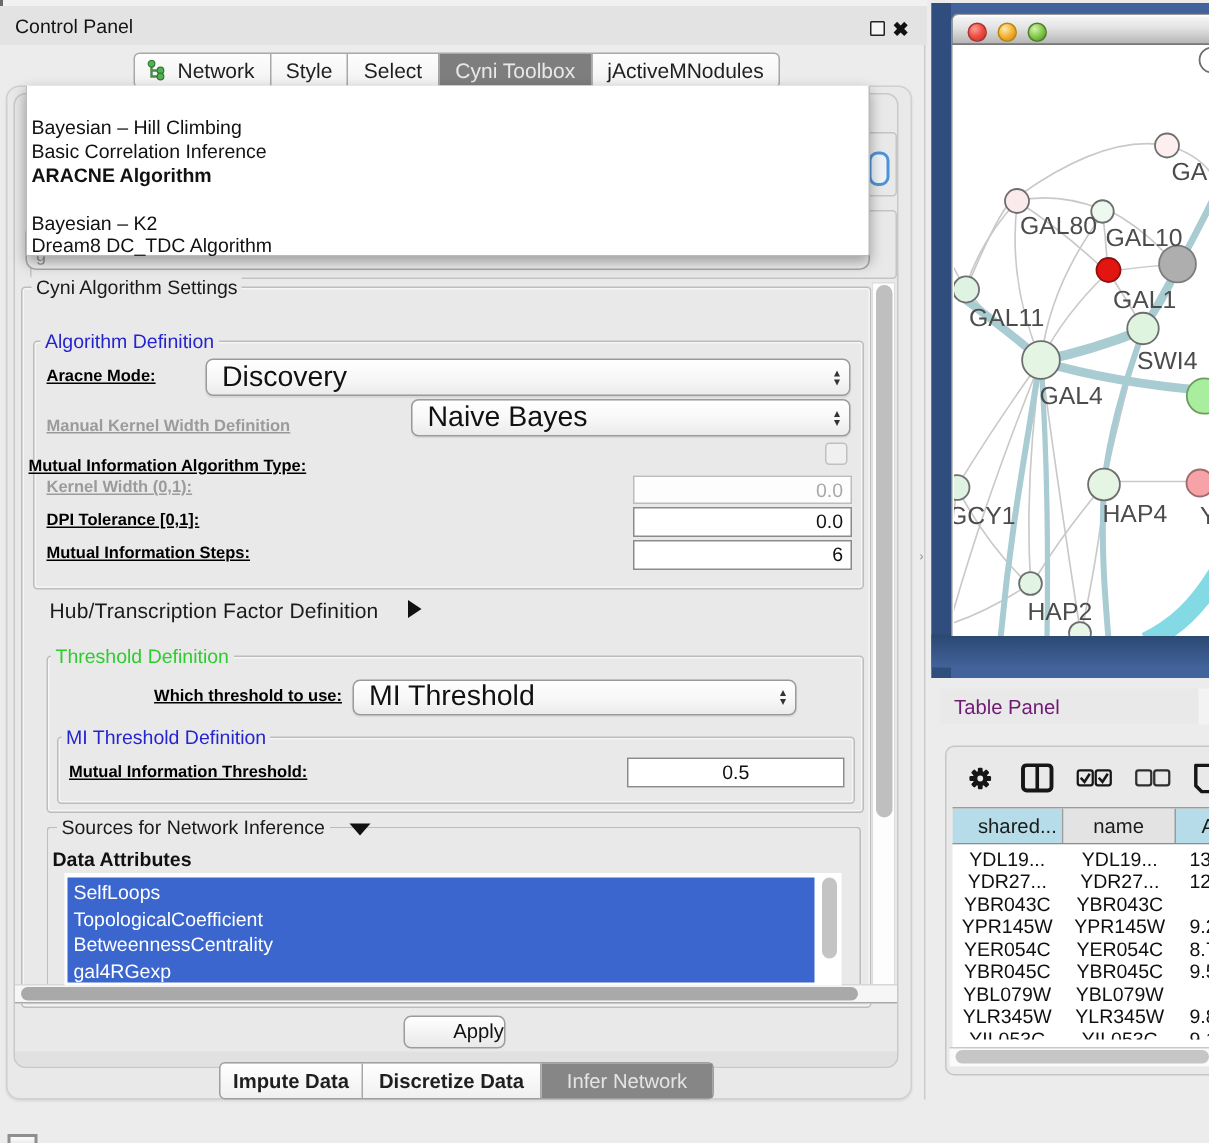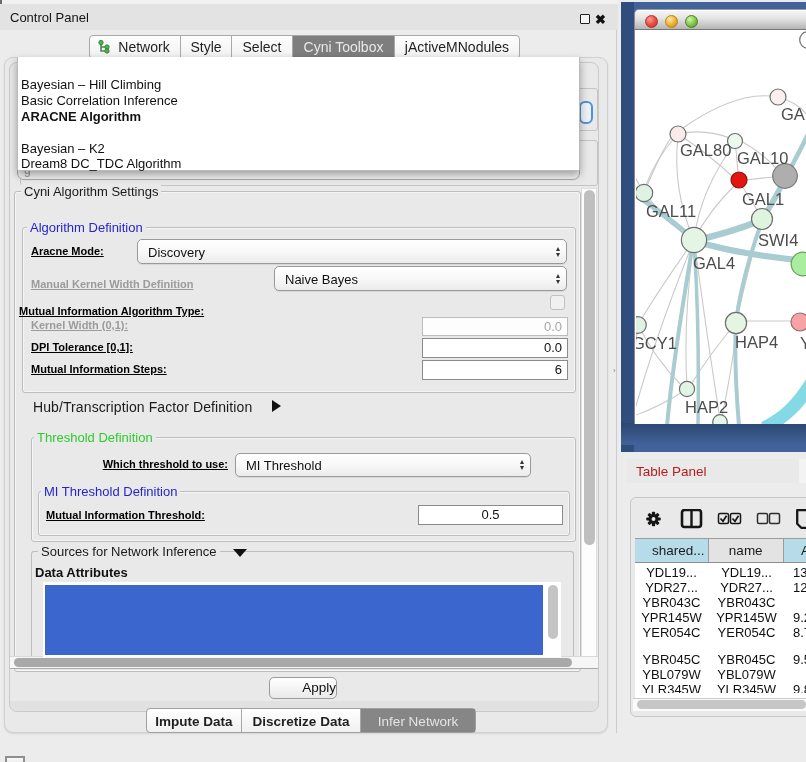--- a/index.html
+++ b/index.html
@@ -2,21 +2,21 @@
 <html><head>
 <meta charset="utf-8">
 <style>
 html,body{margin:0;padding:0;}
 body{width:806px;height:762px;position:relative;overflow:hidden;background:#ececec;
   font-family:"Liberation Sans",sans-serif;-webkit-font-smoothing:antialiased;}
 .ab{position:absolute;}
 .b{font-weight:bold;}
 .dis{color:#9b9b9b;}
 .combo{border:1px solid #9a9a9a;border-radius:5px;background:linear-gradient(#ffffff,#f7f7f7 55%,#ebebeb);
-  box-shadow:0 1px 1px rgba(0,0,0,0.08);font-size:13px;color:#111;}
+  box-shadow:0 1px 1px rgba(0,0,0,0.08);font-size:19px;color:#111;}
 .combo .ct{position:absolute;left:10px;top:50%;transform:translateY(-50%);white-space:nowrap;}
 .spin{position:absolute;right:5.5px;top:50%;transform:translateY(-50%);width:5px;height:10px;}
 .spin:before{content:"";position:absolute;left:0;top:0;border-left:2.5px solid transparent;
   border-right:2.5px solid transparent;border-bottom:4px solid #333;}
 .spin:after{content:"";position:absolute;left:0;bottom:0;border-left:2.5px solid transparent;
   border-right:2.5px solid transparent;border-top:4px solid #333;}
 .tfield{border:1px solid #8b8b8b;background:#fff;font-size:13px;color:#111;
   text-align:right;box-sizing:border-box;padding:0 5px;line-height:18px;}
 .fs{border:1px solid #bdbdbd;border-radius:3px;box-shadow:inset 0 0 0 1px rgba(255,255,255,0.55);}
 .fslab{position:absolute;top:-8px;background:#e9e9e9;padding:0 3px;font-size:13px;white-space:nowrap;}
@@ -124,20 +124,21 @@
 <div class="row-lbl" style="left:46px;top:509px;">Mutual Information Threshold:</div>
 <div class="ab tfield" style="left:418px;top:505px;width:145px;height:20px;text-align:center;">0.5</div>
 
 <div class="ab" style="left:31px;top:551px;width:543px;height:105px;border:1px solid #bdbdbd;border-bottom:none;border-radius:3px 3px 0 0;box-sizing:border-box;"></div>
 <div class="ab" style="left:38px;top:544px;background:#e9e9e9;padding:0 3px;font-size:13px;color:#1a1a1a;white-space:nowrap;">Sources for Network Inference</div>
 <div class="ab" style="left:233px;top:549px;width:0;height:0;border-left:7px solid transparent;border-right:7px solid transparent;border-top:8px solid #111;"></div>
 <div class="ab" style="left:35px;top:565px;font-size:13px;font-weight:bold;color:#111;">Data Attributes</div>
 
 <div class="ab" style="left:43px;top:582px;width:518px;height:75px;background:#ffffff;overflow:hidden;">
   <div class="ab" style="left:2px;top:3px;width:498px;height:70px;background:#3b66ce;"></div>
+  <div class="ab" style="left:6px;top:4px;font-size:13px;color:#fff;line-height:17.5px;white-space:nowrap;">SelfLoops<br>TopologicalCoefficient<br>BetweennessCentrality<br>gal4RGexp</div>
   <div class="ab" style="left:505px;top:3px;width:10px;height:54px;background:#c4c4c4;border-radius:5px;"></div>
 </div>
 
 <div class="ab" style="left:269px;top:677px;width:68px;height:22px;border:1px solid #9c9c9c;border-radius:5px;
   background:linear-gradient(#ffffff,#e9e9e9);box-sizing:border-box;text-align:right;font-size:13.5px;color:#111;line-height:20px;">Apply</div>
 
 <div class="ab" style="left:10px;top:701px;width:588px;height:10px;background:#e1e1e1;border-radius:0 0 8px 8px;"></div>
 <div class="ab" style="left:146px;top:708px;width:328px;height:23px;border:1px solid #a0a0a0;border-radius:4px;
   background:linear-gradient(#ffffff,#f0f0f0);">
   <div class="tabseg" style="left:0;width:95px;font-size:13.5px;font-weight:bold;">
@@ -253,21 +254,21 @@
     <text x="99" y="318">HAP4</text>
     <text x="164" y="319">Y</text>
     <text x="49" y="383">HAP2</text>
   </g>
 </svg>
 </div>
 
 <div class="ab" style="left:618px;top:459px;width:188px;height:24px;background:#e9e9e9;"></div>
 <div class="ab" style="left:618px;top:459px;width:9px;height:24px;background:#ececec;"></div>
 <div class="ab" style="left:799px;top:459px;width:7px;height:24px;background:#f3f3f3;"></div>
-<div class="ab" style="left:636px;top:464px;font-size:13.5px;color:#b91c1c;">Table Panel</div>
+<div class="ab" style="left:636px;top:464px;font-size:13.5px;color:#701a75;">Table Panel</div>
 
 <div class="ab" style="left:630px;top:497px;width:190px;height:220px;border:1px solid #c6c6c6;border-radius:6px;background:#e9e9e9;box-sizing:border-box;"></div>
 
 <svg class="ab" style="left:645px;top:509px;" width="161" height="20" viewBox="0 0 161 20">
   <g fill="#161616">
     <g transform="translate(8.5,10) scale(0.8)">
       <g>
         <rect x="-2" y="-9" width="4" height="18" rx="1"></rect>
         <rect x="-2" y="-9" width="4" height="18" rx="1" transform="rotate(45)"></rect>
         <rect x="-2" y="-9" width="4" height="18" rx="1" transform="rotate(90)"></rect>
@@ -317,21 +318,21 @@
   <div style="position:relative;height:15.05px;">
       <span class="ab" style="left:0;width:73px;text-align:center;top:2px;">YPR145W</span>
       <span class="ab" style="left:74px;width:75px;text-align:center;top:2px;">YPR145W</span>
       <span class="ab" style="left:158px;top:2px;">9.2</span>
     </div>
   <div style="position:relative;height:15.05px;">
       <span class="ab" style="left:0;width:73px;text-align:center;top:2px;">YER054C</span>
       <span class="ab" style="left:74px;width:75px;text-align:center;top:2px;">YER054C</span>
       <span class="ab" style="left:158px;top:2px;">8.7</span>
     </div>
-  <div style="position:relative;height:15.05px;margin-top:12px;">
+  <div style="position:relative;height:15.05px;">
       <span class="ab" style="left:0;width:73px;text-align:center;top:2px;">YBR045C</span>
       <span class="ab" style="left:74px;width:75px;text-align:center;top:2px;">YBR045C</span>
       <span class="ab" style="left:158px;top:2px;">9.5</span>
     </div>
   <div style="position:relative;height:15.05px;">
       <span class="ab" style="left:0;width:73px;text-align:center;top:2px;">YBL079W</span>
       <span class="ab" style="left:74px;width:75px;text-align:center;top:2px;">YBL079W</span>
     </div>
   <div style="position:relative;height:15.05px;">
       <span class="ab" style="left:0;width:73px;text-align:center;top:2px;">YLR345W</span>

